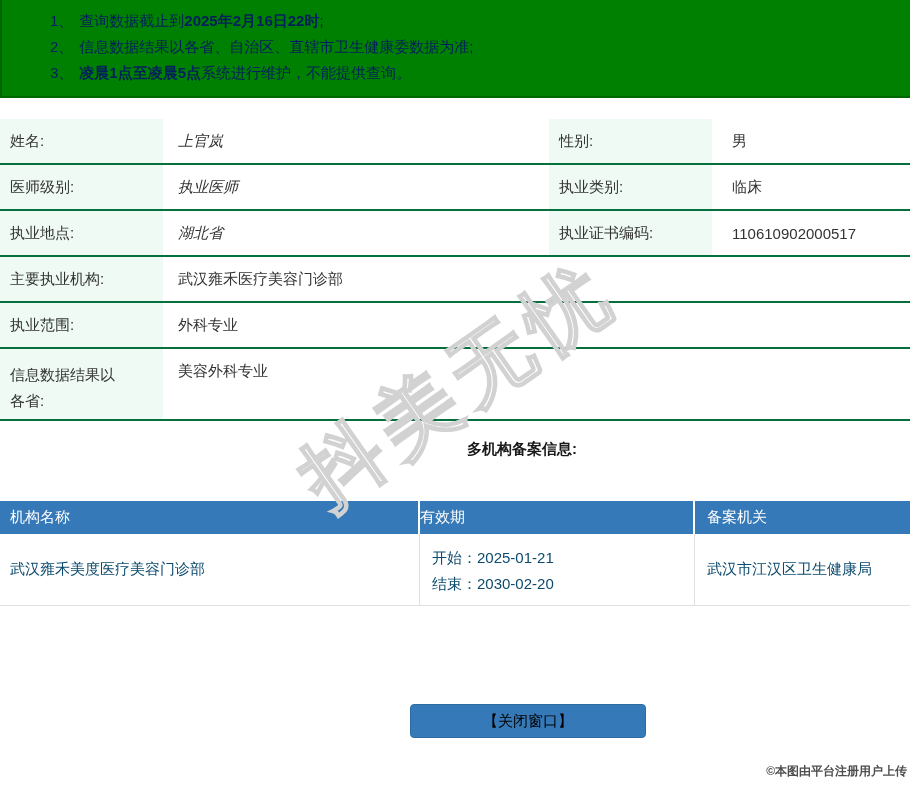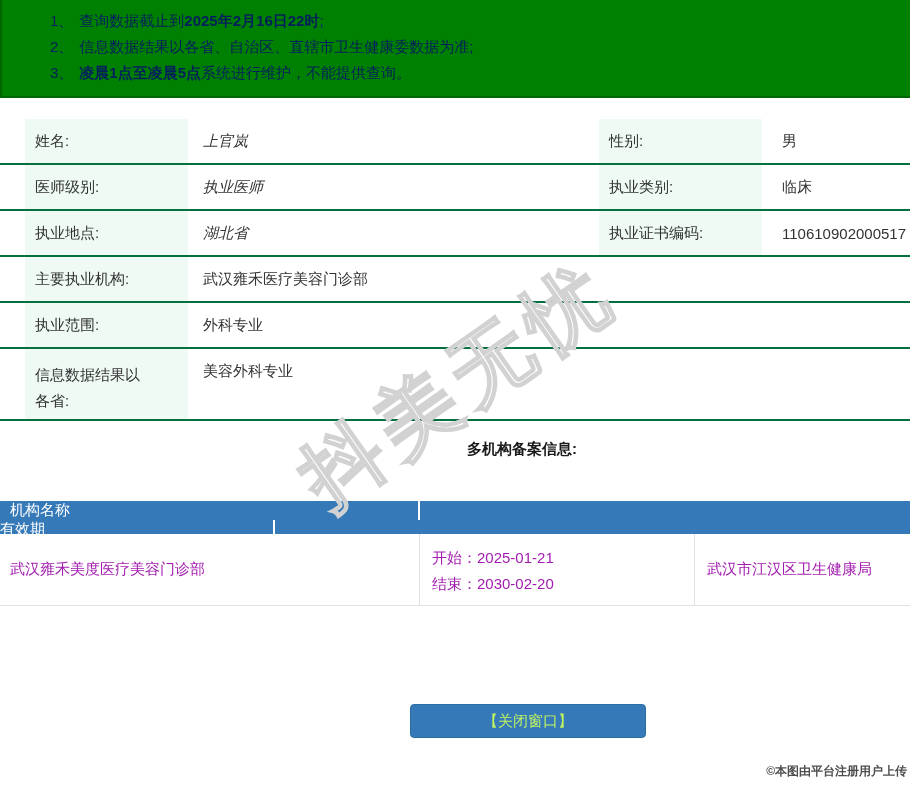--- a/index.html
+++ b/index.html
@@ -37,21 +37,20 @@
     font-size:15px;
     color:#333;
   }
   .cell-label {
     width:163px;
     background:#eefaf3;
     padding:0 41px 0 10px;
     display:flex;
     align-items:center;
     line-height:1.75;
-    margin-left:25px;
   }
   .cell-value {
     padding-left:15px;
     display:flex;
     align-items:center;
   }
   .cell-value.v1 { width:386px;font-style:italic; }
   .cell-label.l2 { width:163px; }
   .cell-value.v2 { flex:1; padding-left:20px; }
   .cell-value.wide { flex:1; }
@@ -70,37 +69,36 @@
   }
 
   
   .inst-table { margin-top:42px; }
   .inst-header {
     display:flex;
     height:33px;
     background:#3579b8;
     color:#ffffff;
     font-size:15px;
-    flex-direction:column;
   }
   .inst-header > div {
     display:flex;
     align-items:center;
     height:100%;
   }
   .inst-h1 { width:420px; padding-left:10px; border-right:2px solid #ffffff; }
   .inst-h2 { width:275px; border-right:2px solid #ffffff; }
   .inst-h3 { flex:1; padding-left:12px; }
 
   .inst-row {
     display:flex;
     min-height:72px;
     border-bottom:1px solid #e0e0e0;
     font-size:15px;
-    color:#a21caf;
+    color:#0c4a6e;
   }
   .inst-c1 {
     width:420px;
     padding-left:10px;
     display:flex;
     align-items:center;
     border-right:1px solid #e0e0e0;
   }
   .inst-c2 {
     width:275px;
@@ -114,21 +112,21 @@
   .button-row {
     display:flex;
     justify-content:center;
     margin-top:98px;
     transform:translateX(73px);
   }
   .close-button {
     width:236px;
     height:34px;
     background:#3579b8;
-    color:#bef264;
+    color:#000000;
     font-size:15px;
     border:1px solid #2e6da4;
     border-radius:4px;
     cursor:pointer;
     font-family:inherit;
   }
   .copyright {
     position:absolute;
     right:3px;
     bottom:5px;

